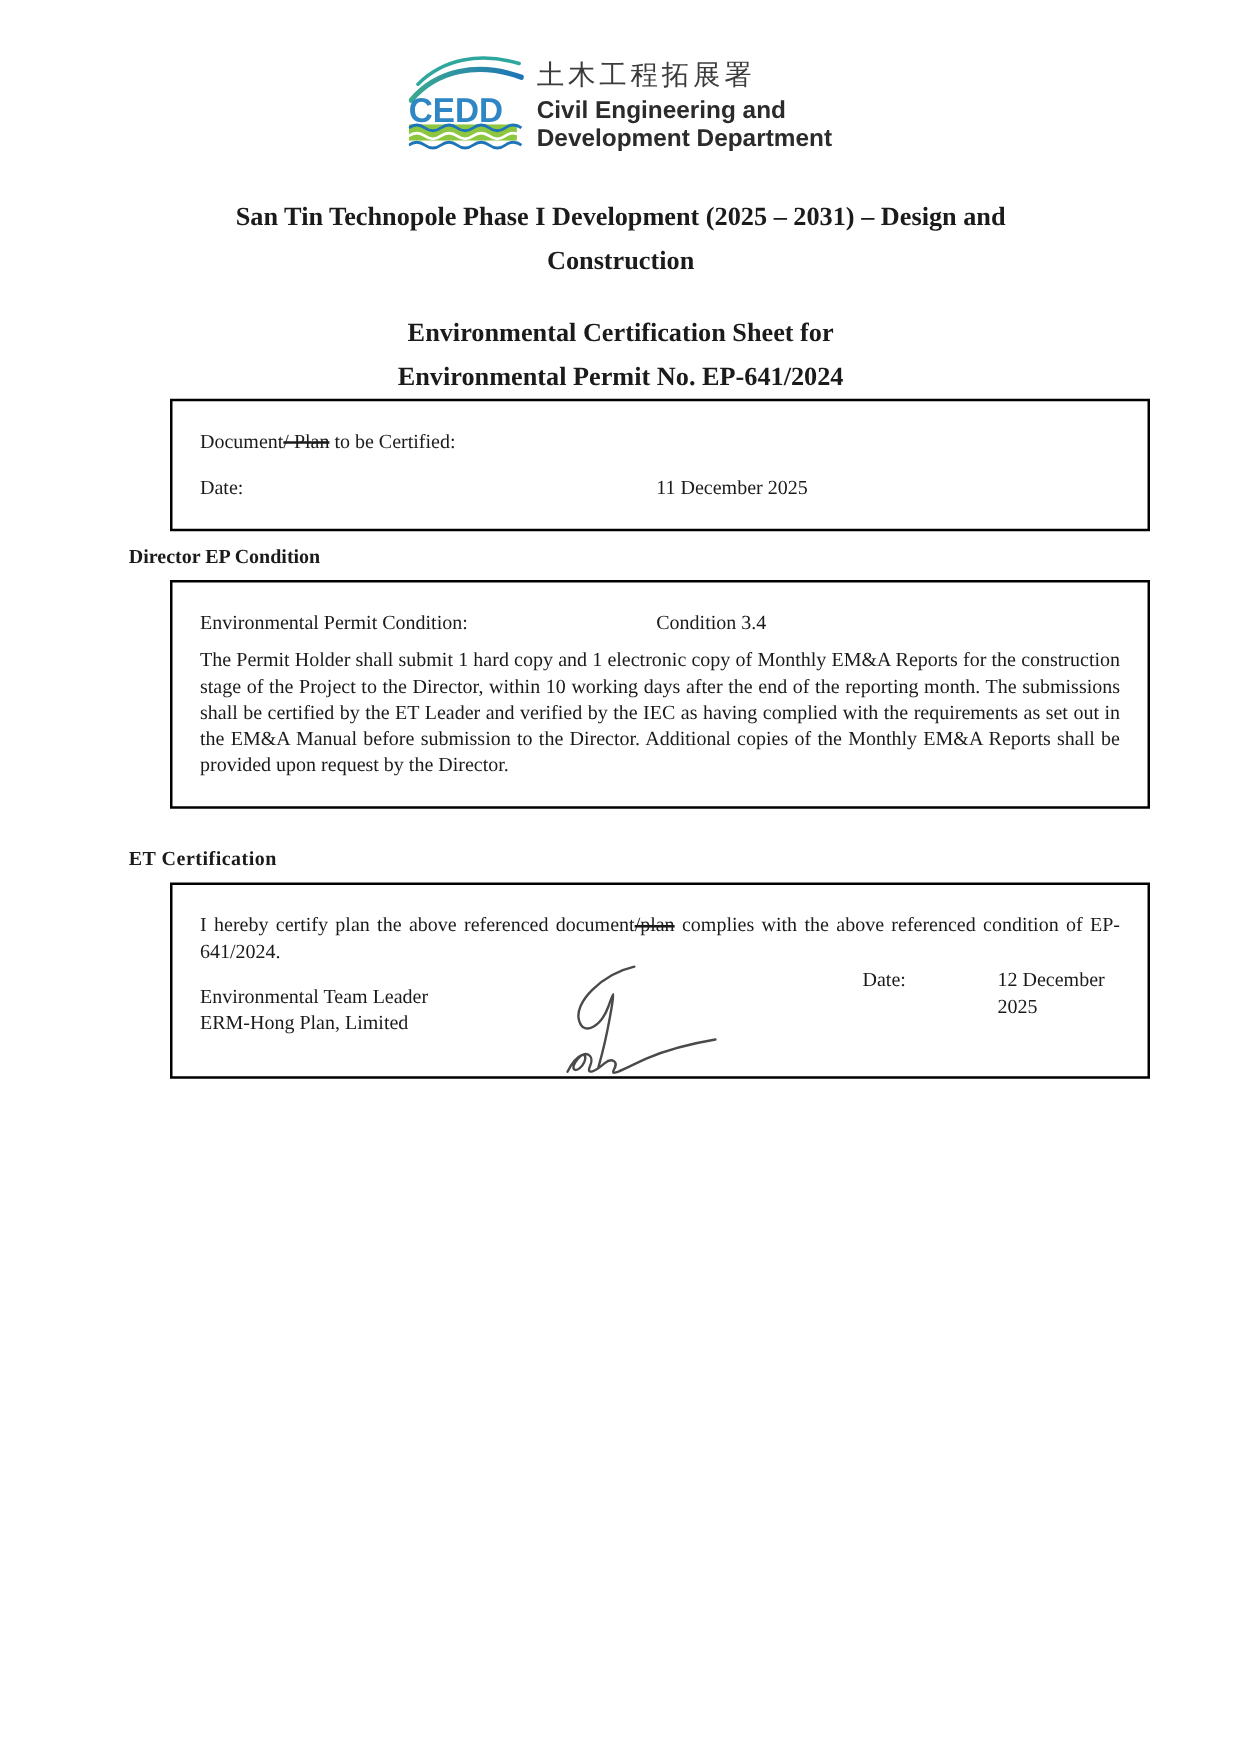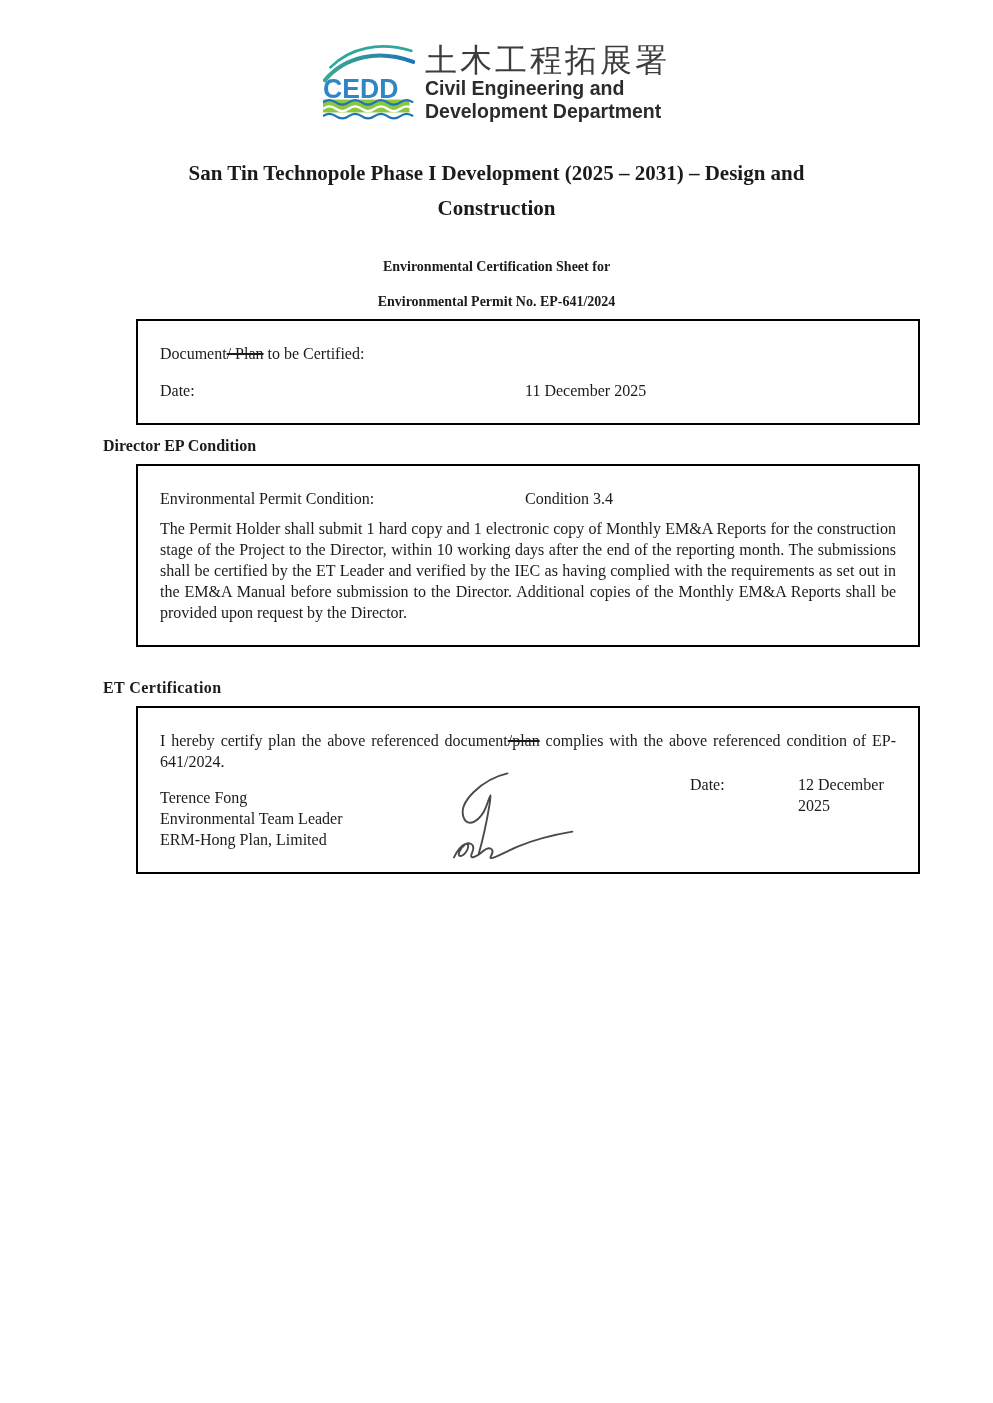--- a/index.html
+++ b/index.html
@@ -21,21 +21,21 @@
     padding-top: 38px;
     display: flex;
     justify-content: center;
     align-items: center;
     gap: 10px;
   }
   .logo-graphic { width: 92px; height: 90px; flex: 0 0 auto; }
   .logo-textcol { display: flex; flex-direction: column; }
   .logo-chinese {
     font-family: "Liberation Sans", "DejaVu Sans", sans-serif;
-    font-size: 32px;
+    font-size: 22px;
     letter-spacing: 3px;
     color: #3c3c3c;
     line-height: 34px;
   }
   .logo-english {
     font-family: "Liberation Sans", "DejaVu Sans", sans-serif;
     font-weight: bold;
     font-size: 19.5px;
     line-height: 23px;
     color: #2b2b2b;
@@ -46,21 +46,21 @@
     margin-top: 28px;
     text-align: center;
     font-weight: bold;
     font-size: 21px;
     line-height: 35px;
   }
   .subtitle-block {
     margin-top: 23px;
     text-align: center;
     font-weight: bold;
-    font-size: 14px;
+    font-size: 21px;
     line-height: 35px;
   }
 
   
   .content {
     margin-left: 93px;
     width: 827px;
     font-size: 16px;
     line-height: 21px;
   }
@@ -166,21 +166,20 @@
       </div>
       <div class="condition-text">The Permit Holder shall submit 1 hard copy and 1 electronic copy of Monthly EM&amp;A Reports for the construction stage of the Project to the Director, within 10 working days after the end of the reporting month. The submissions shall be certified by the ET Leader and verified by the IEC as having complied with the requirements as set out in the EM&amp;A Manual before submission to the Director. Additional copies of the Monthly EM&amp;A Reports shall be provided upon request by the Director.</div>
     </div>
 
     <div class="section-heading h-et-cert">ET Certification</div>
     <div class="box cert-box">
       <div class="cert-statement">
         <span>I hereby certify plan the above referenced document</span><span class="struck">/plan</span><span> complies with the above referenced condition of EP-641/2024.</span>
       </div>
       <div class="signer-block">
-        <div>Terence Fong</div>
         <div>Environmental Team Leader</div>
         <div>ERM-Hong Plan, Limited</div>
       </div>
       <div class="signature-wrap">
         <svg viewBox="0 0 180 110" xmlns="http://www.w3.org/2000/svg" aria-hidden="true">
           <path d="M102,14 C76,20 50,44 56,60 C60,72 74,64 80,48 C84,37 86,30 83,48 C80,66 76,84 72,98" fill="none" stroke="#4a4a4a" stroke-width="2" stroke-linecap="round"></path>
           <path d="M46,102 C54,86 64,84 60,94 C56,103 46,103 54,92 C61,83 69,88 65,97 C61,106 70,101 77,95 C83,90 89,93 85,100 C81,107 92,100 112,91 C133,82 152,78 170,75" fill="none" stroke="#4a4a4a" stroke-width="2" stroke-linecap="round"></path>
         </svg>
       </div>
       <div class="cert-date-label">Date:</div>

